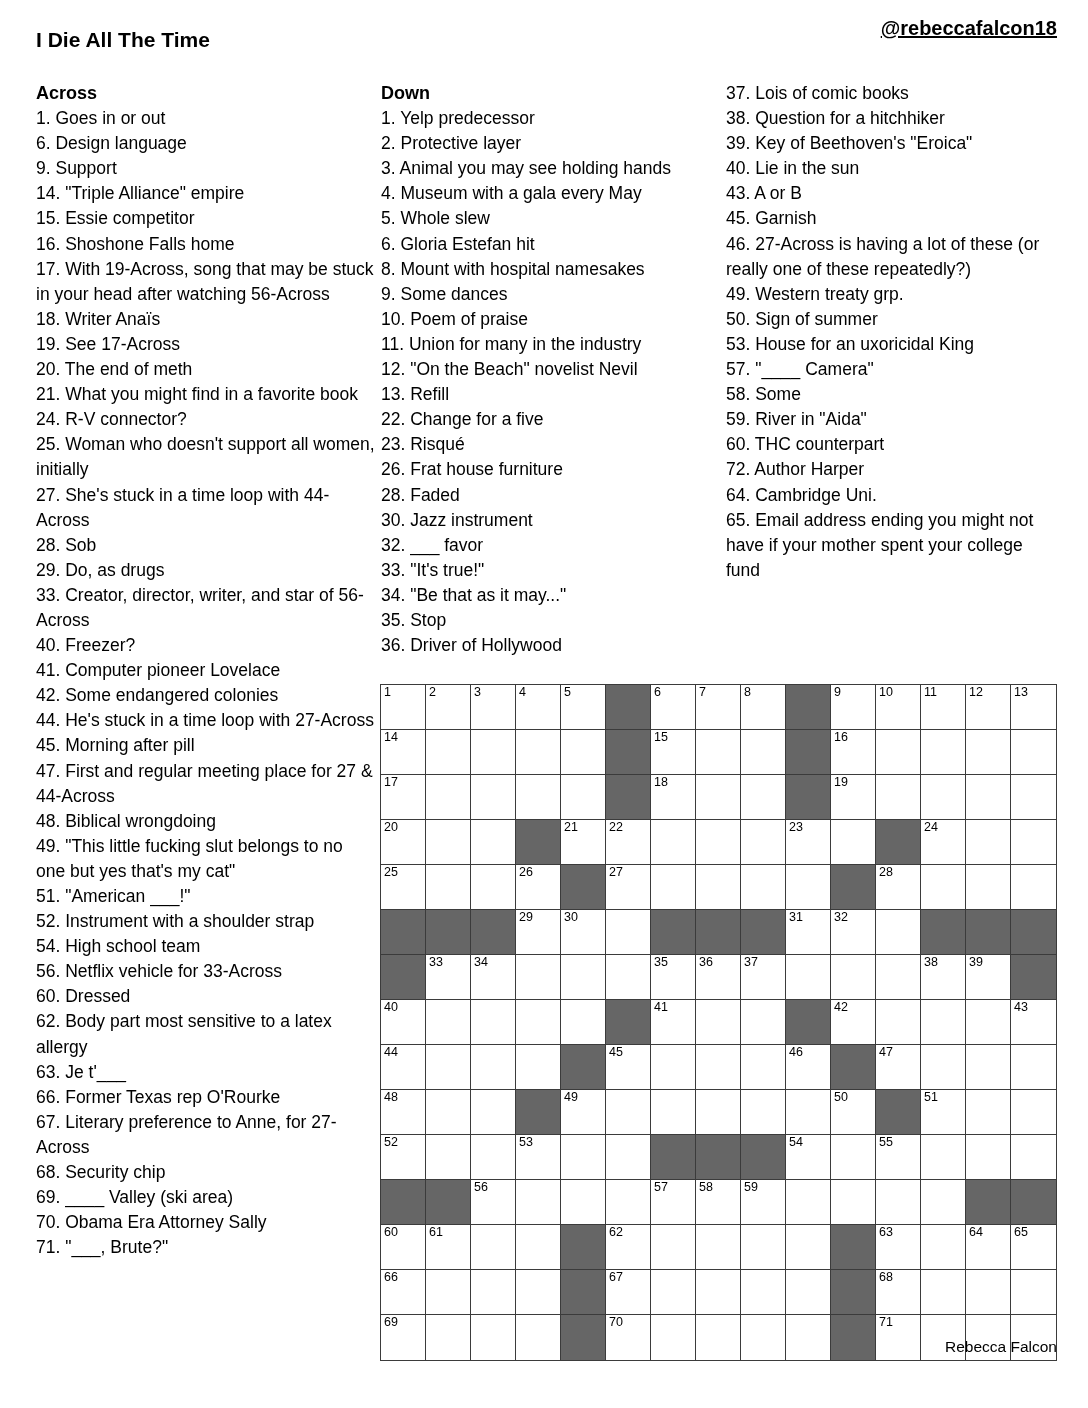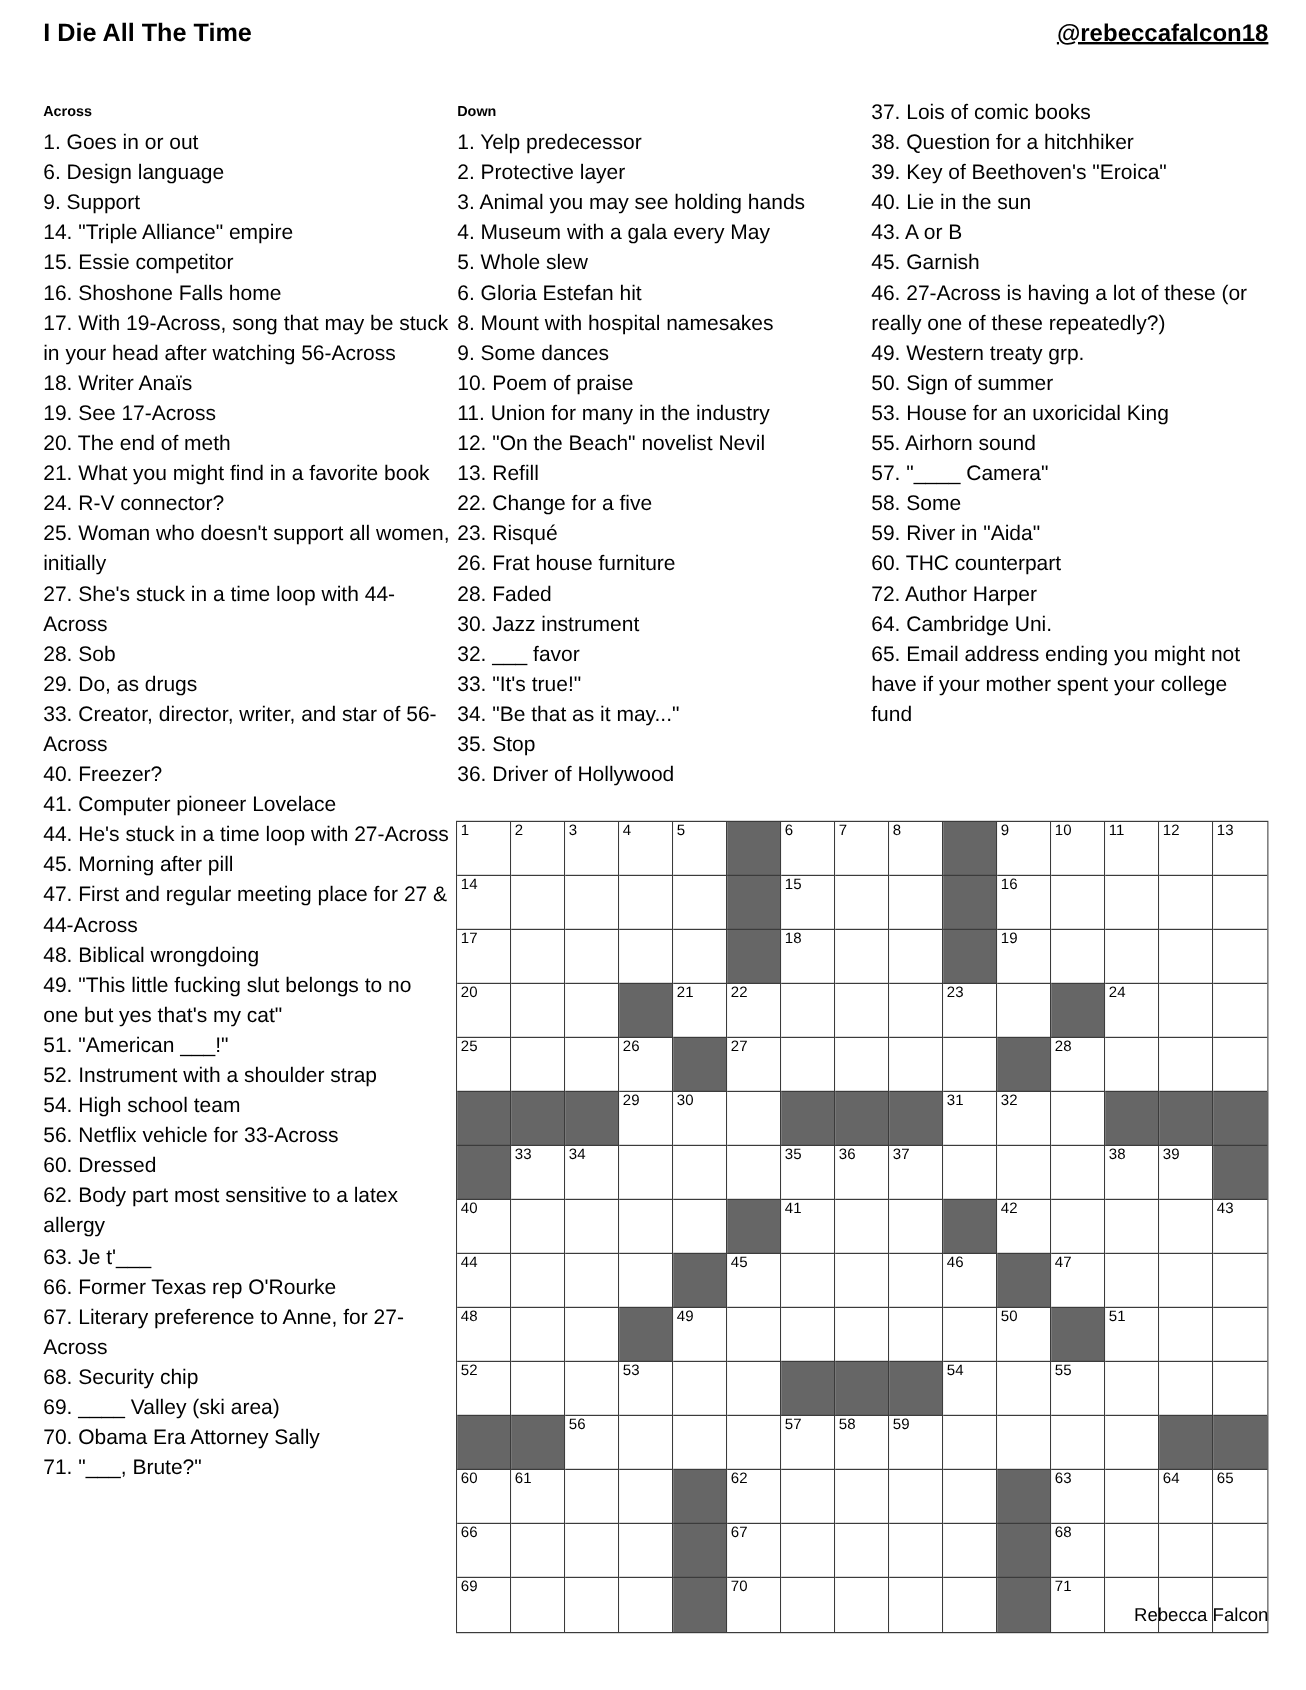--- a/index.html
+++ b/index.html
@@ -1,24 +1,24 @@
 <!DOCTYPE html>
 <html style="--blk: #666666; --line: #3b3b3b;"><head>
 <meta charset="utf-8">
 <style>
   html,body{margin:0;padding:0;background:#ffffff;}
   body{width:1088px;height:1408px;font-family:"Liberation Sans","DejaVu Sans",sans-serif;color:#000;}
   .page{position:relative;width:1088px;height:1408px;overflow:hidden;background:#fff;}
-  .title{position:absolute;left:36px;top:16px;font-size:21px;font-weight:bold;letter-spacing:0;}
+  .title{position:absolute;left:36px;top:28px;font-size:21px;font-weight:bold;letter-spacing:0;}
   .handle{position:absolute;right:31px;top:17px;font-size:20px;font-weight:bold;text-decoration:underline;}
   .clues{position:absolute;top:81px;font-size:17.5px;line-height:25.1px;}
   #col-across{left:36px;width:340px;}
   #col-down{left:381px;width:338px;}
   #col-down2{left:726px;width:318px;}
-  .clues h2{margin:0;padding:0;font-size:12px;line-height:25.1px;font-weight:bold;}
+  .clues h2{margin:0;padding:0;font-size:18px;line-height:25.1px;font-weight:bold;}
   .clue{margin:0;padding:0;}
   .grid{position:absolute;left:380px;top:684px;width:675px;height:675px;
         display:grid;grid-template-columns:repeat(15,1fr);grid-template-rows:repeat(15,1fr);
         border:1px solid var(--line,#3b3b3b);background:#fff;}
   .cell{position:relative;box-sizing:border-box;background:#fff;
         border-right:1px solid var(--line,#3b3b3b);border-bottom:1px solid var(--line,#3b3b3b);}
   .cell:nth-child(15n){border-right:none;}
   .cell:nth-child(n+211){border-bottom:none;}
   .cell.black{background:var(--blk,#666666);}
   .num{position:absolute;top:1px;left:3px;font-size:12.5px;line-height:13px;}
@@ -47,20 +47,21 @@
         <div class="clue">20. The end of meth</div>
         <div class="clue">21. What you might find in a favorite book</div>
         <div class="clue">24. R-V connector?</div>
         <div class="clue">25. Woman who doesn't support all women, initially</div>
         <div class="clue">27. She's stuck in a time loop with 44-Across</div>
         <div class="clue">28. Sob</div>
         <div class="clue">29. Do, as drugs</div>
         <div class="clue">33. Creator, director, writer, and star of 56-Across</div>
         <div class="clue">40. Freezer?</div>
         <div class="clue">41. Computer pioneer Lovelace</div>
+        <div class="clue">42. Some endangered colonies</div>
         <div class="clue">44. He's stuck in a time loop with 27-Across</div>
         <div class="clue">45. Morning after pill</div>
         <div class="clue">47. First and regular meeting place for 27 &amp; 44-Across</div>
         <div class="clue">48. Biblical wrongdoing</div>
         <div class="clue">49. "This little fucking slut belongs to no one but yes that's my cat"</div>
         <div class="clue">51. "American ___!"</div>
         <div class="clue">52. Instrument with a shoulder strap</div>
         <div class="clue">54. High school team</div>
         <div class="clue">56. Netflix vehicle for 33-Across</div>
         <div class="clue">60. Dressed</div>
@@ -108,21 +109,20 @@
         <div class="clue">37. Lois of comic books</div>
         <div class="clue">38. Question for a hitchhiker</div>
         <div class="clue">39. Key of Beethoven's "Eroica"</div>
         <div class="clue">40. Lie in the sun</div>
         <div class="clue">43. A or B</div>
         <div class="clue">45. Garnish</div>
         <div class="clue">46. 27-Across is having a lot of these (or really one of these repeatedly?)</div>
         <div class="clue">49. Western treaty grp.</div>
         <div class="clue">50. Sign of summer</div>
         <div class="clue">53. House for an uxoricidal King</div>
-        <div class="clue">55. Airhorn sound</div>
         <div class="clue">57. "____ Camera"</div>
         <div class="clue">58. Some</div>
         <div class="clue">59. River in "Aida"</div>
         <div class="clue">60. THC counterpart</div>
         <div class="clue">72. Author Harper</div>
         <div class="clue">64. Cambridge Uni.</div>
         <div class="clue">65. Email address ending you might not have if your mother spent your college fund</div>
       </div>
   </div>
 

